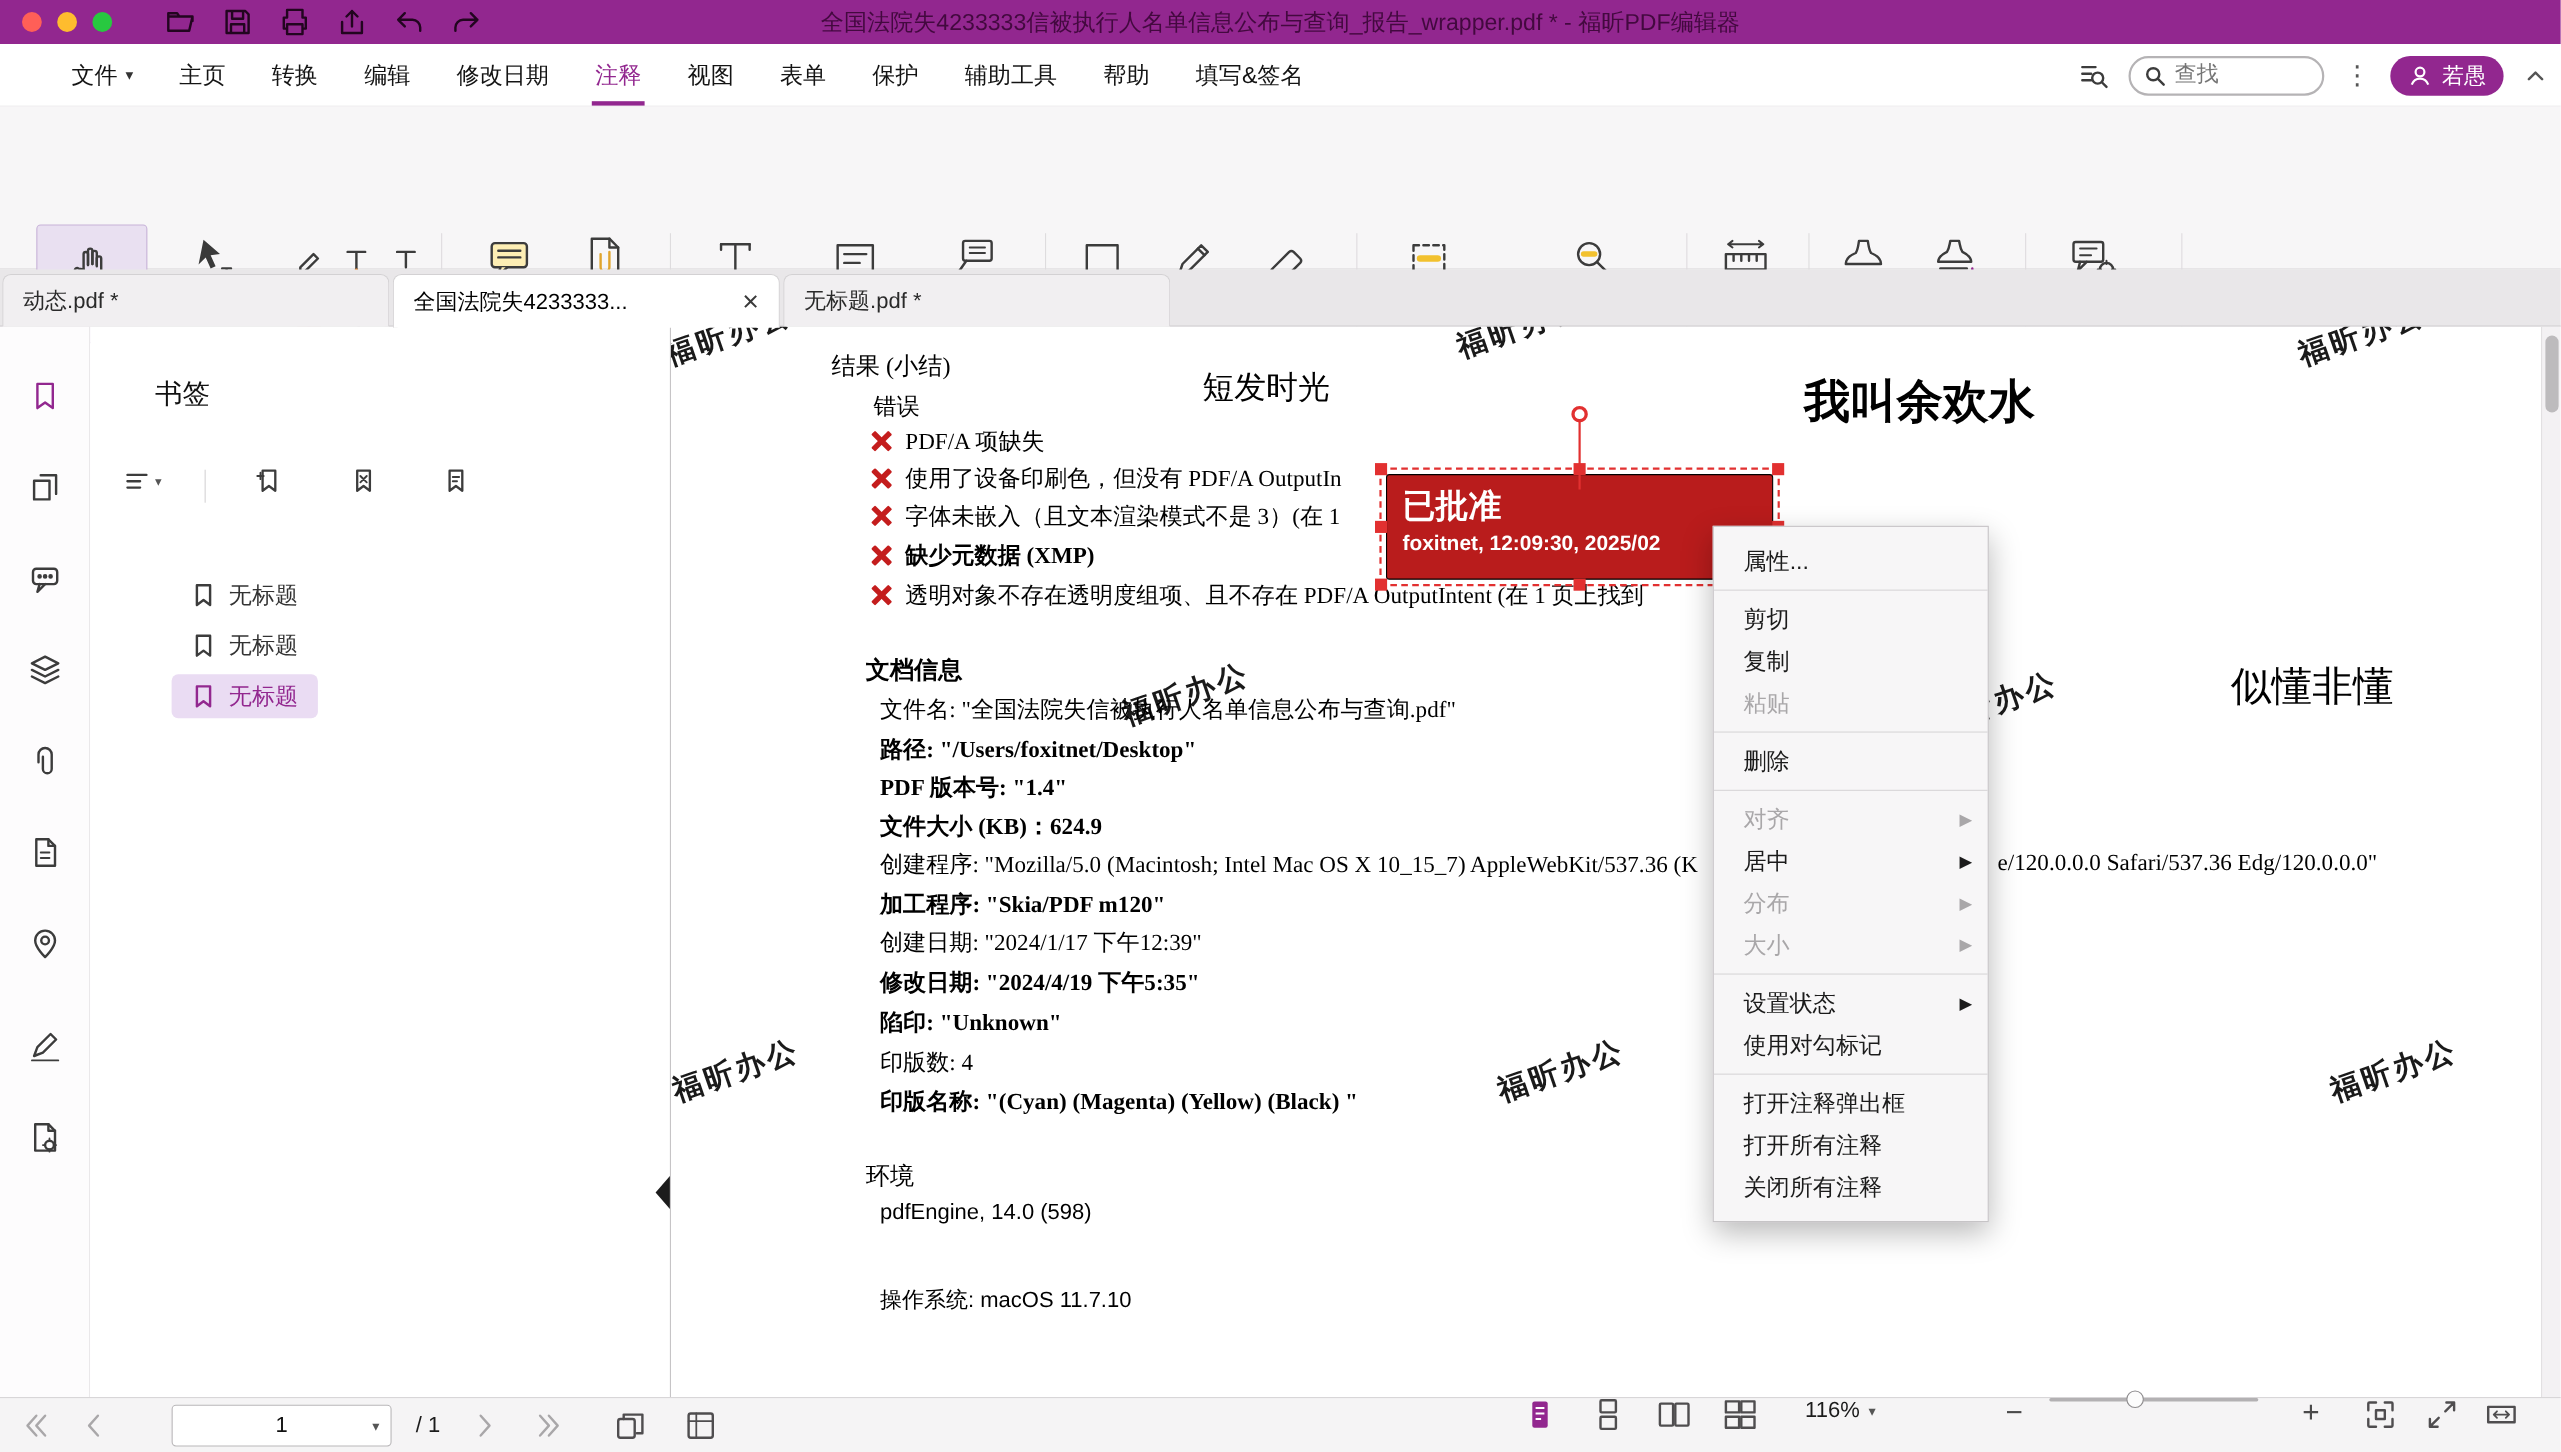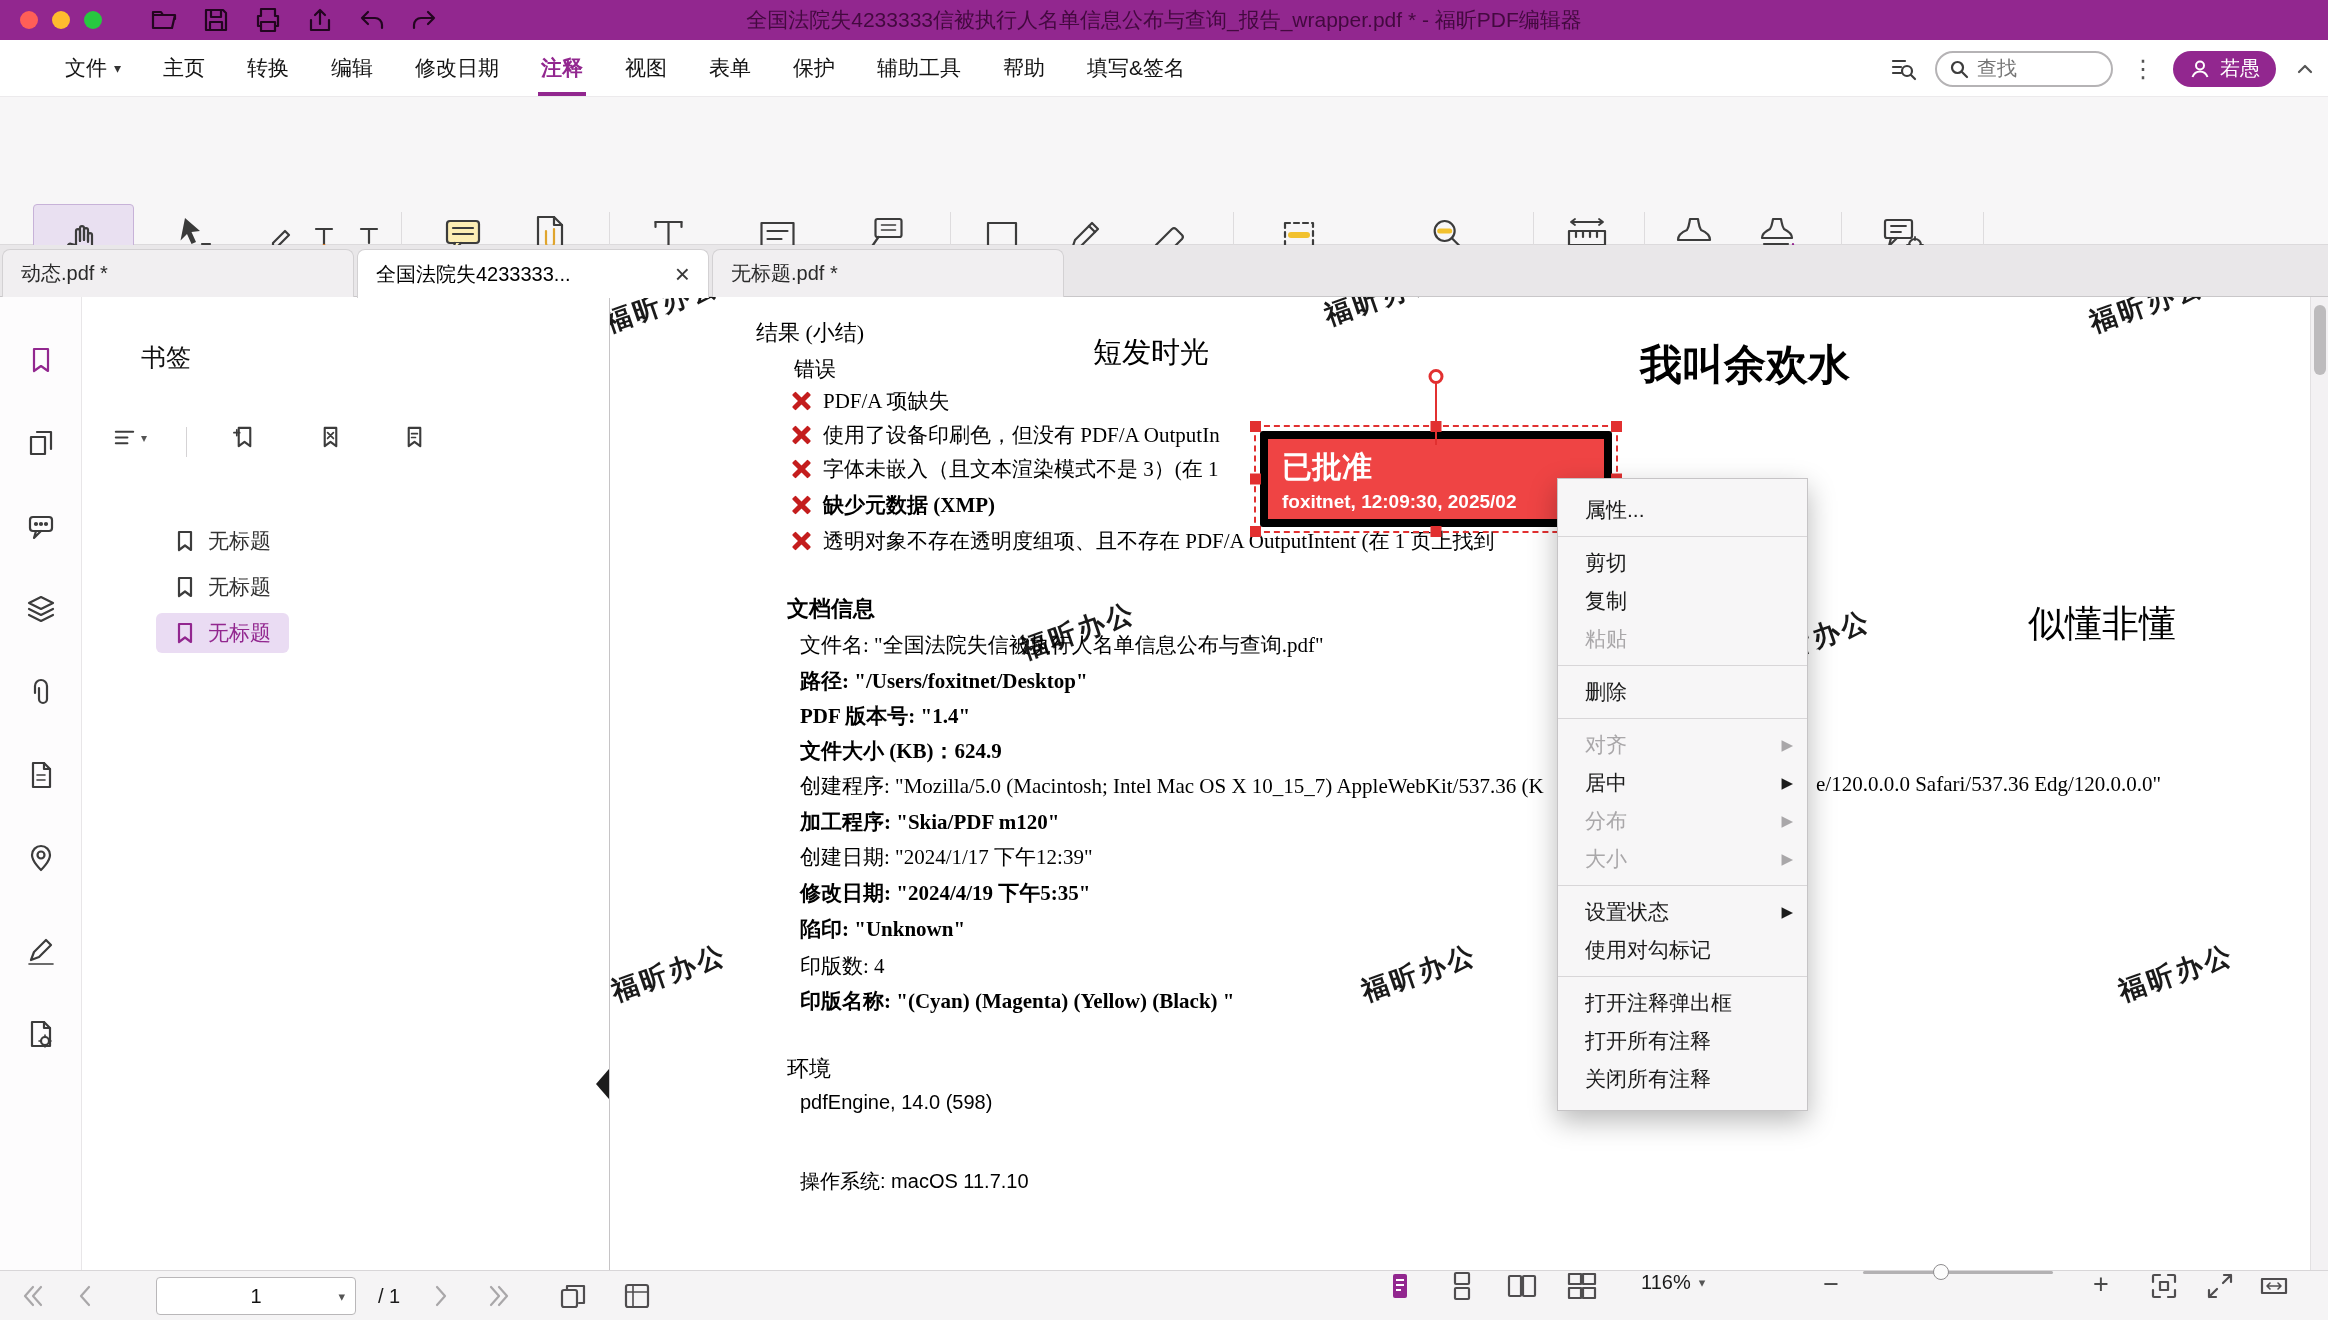--- a/index.html
+++ b/index.html
@@ -13,21 +13,21 @@
 .lights{position:absolute;left:20px;top:11px;display:flex;gap:14px}
 .light{width:18px;height:18px;border-radius:50%}
 .l-red{background:#ff5f57}.l-yel{background:#febc2e}.l-grn{background:#28c840}
 .tb-icons{position:absolute;left:150px;top:6px;display:flex;gap:24px;align-items:center}
 .tb-icons svg{width:28px;height:28px;stroke:#22051f;fill:none;stroke-width:2.2;stroke-linecap:round;stroke-linejoin:round}
 .tb-title{position:absolute;inset:0;display:flex;align-items:center;justify-content:center;color:#43093f;font-size:21px;white-space:nowrap}
 
 
 .menubar{position:absolute;top:40px;left:0;right:0;height:57px;background:#fff;display:flex;align-items:center;padding-left:44px;border-bottom:1px solid #eceaec}
 .menu-item{font-size:21px;color:#141414;padding:0 21px;height:100%;display:flex;align-items:center;gap:7px;position:relative;white-space:nowrap}
-.menu-item.active{color:#92278F;font-weight:700}
+.menu-item.active{color:#92278F;font-weight:400}
 .menu-item.active::after{content:"";position:absolute;left:18px;right:18px;bottom:0;height:4px;background:#92278F}
 .m-caret{font-size:14px;color:#333}
 .menu-right{position:absolute;right:12px;top:0;height:57px;display:flex;align-items:center;gap:18px}
 .find-box{width:178px;height:36px;border:2px solid #b5b3b5;border-radius:18px;display:flex;align-items:center;gap:8px;padding:0 12px;background:#fff}
 .find-box input{border:none;outline:none;width:110px;font-size:20px;color:#333;background:transparent;font-family:"Liberation Sans",sans-serif}
 .dots{font-size:24px;color:#555}
 .user-pill{height:36px;border-radius:18px;background:#92278F;color:#fff;display:flex;align-items:center;gap:9px;padding:0 16px;font-size:20px}
 
 
 .ribbon{position:absolute;top:97px;left:0;right:0;height:148px;background:#f7f6f7;border-bottom:1px solid #dcdadc}
@@ -72,21 +72,21 @@
 .wm{position:absolute;font-size:27px;font-weight:700;color:#1a1a1a;transform:rotate(-19deg);letter-spacing:3px;white-space:nowrap}
 .d-serif{font-family:"Liberation Serif",serif;color:#000}
 .err-row{position:absolute;display:flex;align-items:center;gap:12px;font-size:21px}
 .xmark{position:relative;width:20px;height:20px;flex:none}
 .xmark::before,.xmark::after{content:"";position:absolute;left:8px;top:-1px;width:5px;height:22px;background:#c41d1d;border-radius:1px}
 .xmark::before{transform:rotate(45deg)}.xmark::after{transform:rotate(-45deg)}
 .iline{position:absolute;font-size:21px;white-space:nowrap}
 .bold{font-weight:700}
 
 
-.stamp{position:absolute;left:650px;top:134px;width:352px;height:96px;background:#ef4444;border:8px solid #000000;border-radius:3px;padding:8px 14px;z-index:4;color:#fff}
+.stamp{position:absolute;left:650px;top:134px;width:352px;height:96px;background:#b91c1c;border:1px solid #000000;border-radius:3px;padding:8px 14px;z-index:4;color:#fff}
 .stamp-title{font-size:30px;font-weight:700}
 .stamp-meta{font-size:19px;font-weight:700;margin-top:3px;white-space:nowrap}
 .sel{position:absolute;left:644px;top:128px;width:364px;height:108px;border:2px dashed #e23030;z-index:5}
 .handle{position:absolute;width:11px;height:11px;background:#e23030}
 .rot-line{position:absolute;left:50%;top:-44px;width:2px;height:62px;background:#e23030;transform:translateX(-1px)}
 .rot-circle{position:absolute;left:50%;top:-58px;width:15px;height:15px;border:3px solid #e23030;border-radius:50%;transform:translateX(-50%)}
 
 
 .cmenu{position:absolute;left:947px;top:181px;width:251px;background:#f7f6f7;border:1px solid #c6c4c6;box-shadow:0 10px 26px rgba(0,0,0,.28);z-index:20;padding:12px 0}
 .cm-item{height:38px;display:flex;align-items:center;padding:0 27px;font-size:21px;color:#1b1b1b;position:relative;white-space:nowrap}

